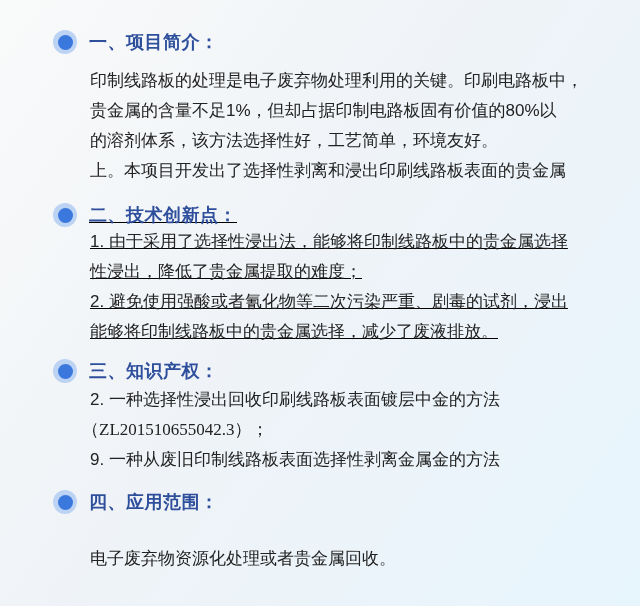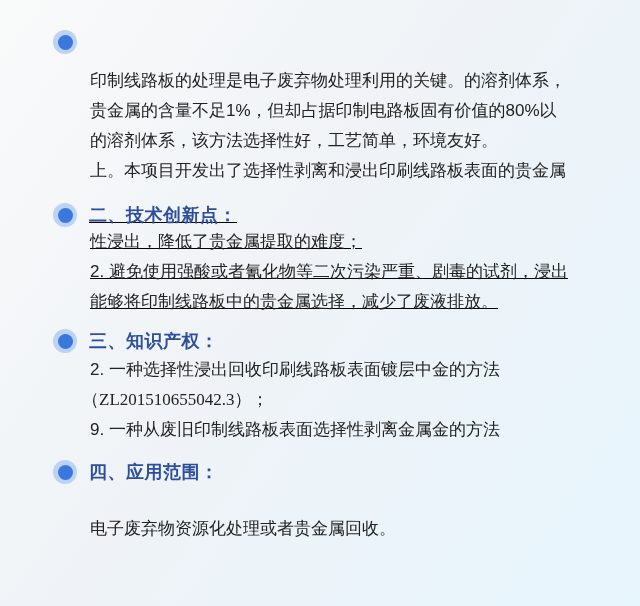--- a/index.html
+++ b/index.html
@@ -70,36 +70,38 @@
 </head>
 <body>
 
 <div class="page">
   <div id="sections">
       <section class="sec s0">
         <div class="hdr">
           <span class="bullet">
             <span class="bullet-inner"></span>
           </span>
+          <h2 class="title">一、项目简介：</h2>
         </div>
         <div class="body">
-          <div class="line">印制线路板的处理是电子废弃物处理利用的关键。的溶剂体系，</div>
+          <div class="line">印制线路板的处理是电子废弃物处理利用的关键。印刷电路板中，</div>
           <div class="line">贵金属的含量不足1%，但却占据印制电路板固有价值的80%以</div>
           <div class="line">的溶剂体系，该方法选择性好，工艺简单，环境友好。</div>
           <div class="line">上。本项目开发出了选择性剥离和浸出印刷线路板表面的贵金属</div>
         </div>
       </section>
       <section class="sec s1">
         <div class="hdr">
           <span class="bullet">
             <span class="bullet-inner"></span>
           </span>
           <h2 class="title">二、技术创新点：</h2>
         </div>
         <div class="body">
+          <div class="line">1. 由于采用了选择性浸出法，能够将印制线路板中的贵金属选择</div>
           <div class="line">性浸出，降低了贵金属提取的难度；</div>
           <div class="line">2. 避免使用强酸或者氰化物等二次污染严重、剧毒的试剂，浸出</div>
           <div class="line">能够将印制线路板中的贵金属选择，减少了废液排放。</div>
         </div>
       </section>
       <section class="sec s2">
         <div class="hdr">
           <span class="bullet">
             <span class="bullet-inner"></span>
           </span>

